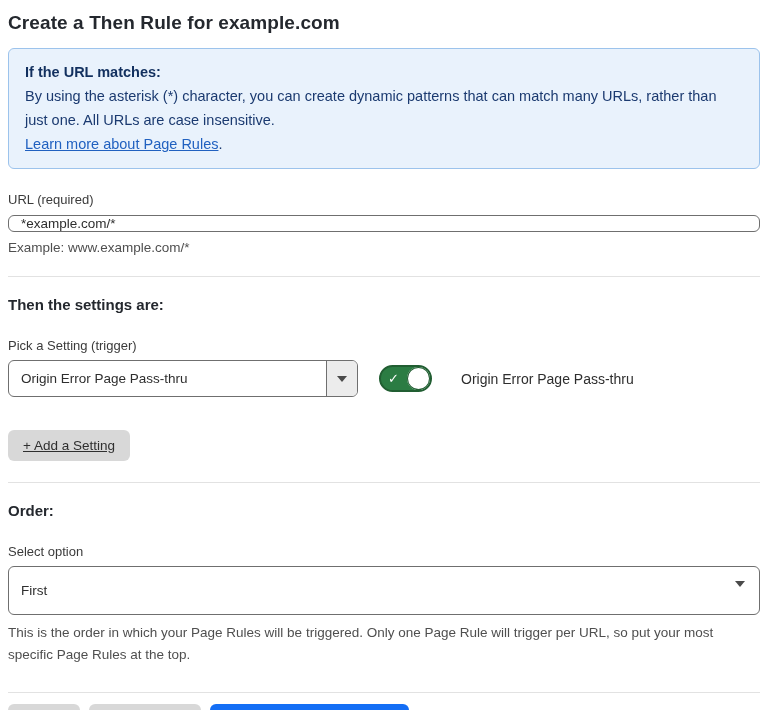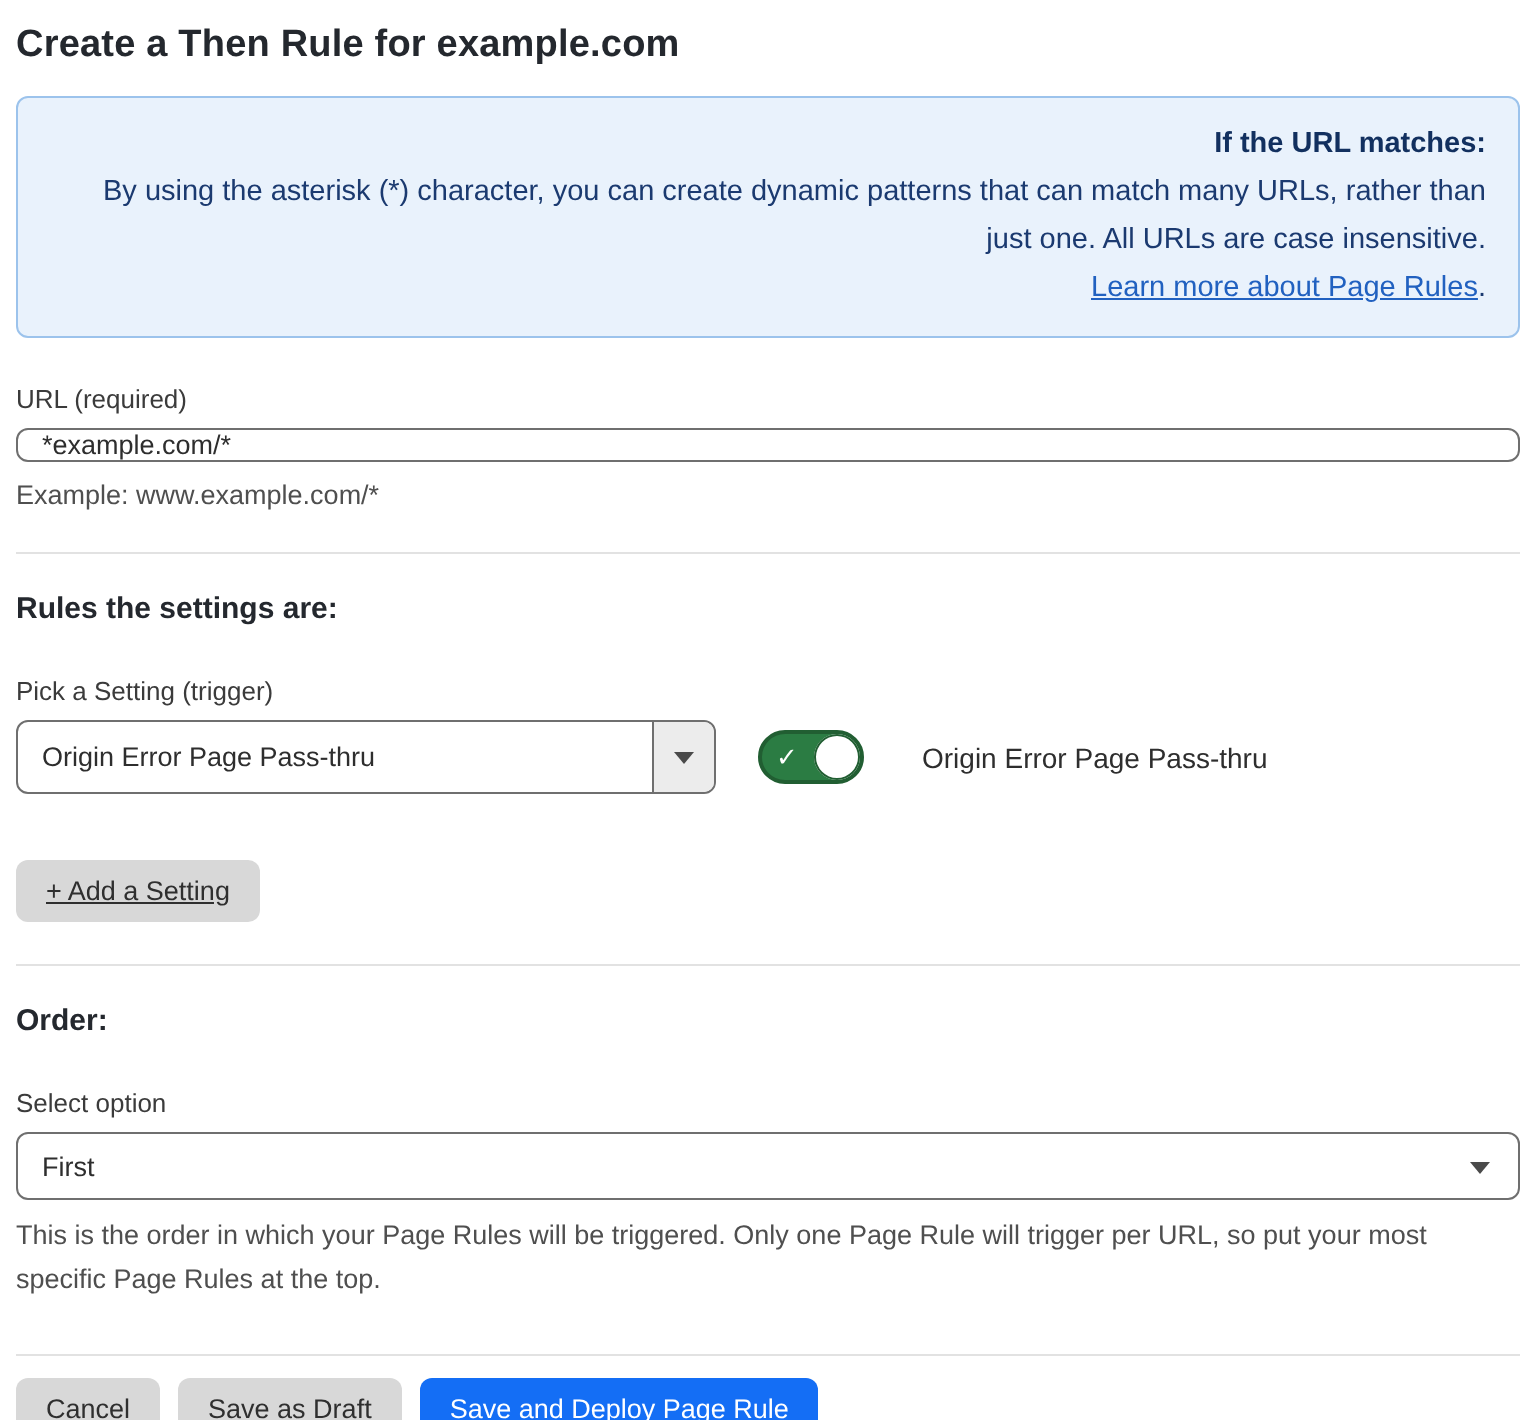--- a/index.html
+++ b/index.html
@@ -22,21 +22,20 @@
   
   .info-box {
     background: #e9f2fc;
     border: 1px solid #9cc3ec;
     border-radius: 6px;
     padding: 11px 16px 12px 16px;
     margin-bottom: 23px;
     color: #1b3a70;
     font-size: 14.5px;
     line-height: 24px;
-    text-align: right;
   }
   .info-heading { font-weight: bold; color: #12305f; }
   .info-body { color: #1b3a70; }
   .info-link-line a {
     color: #2161c0;
     text-decoration: underline;
     cursor: pointer;
   }
 
   
@@ -142,21 +141,21 @@
   }
   .btn-gray { background: #d8d8d8; color: #2f2f2f; }
   .btn-blue { background: #146ef5; color: #ffffff; }
 
   .add-setting-row { margin-top: 33px; }
 
   
   .select-full {
     position: relative;
     width: 100%;
-    height: 34px;
+    height: 49px;
     border: 1px solid #6f6f6f;
     border-radius: 6px;
     background: #fff;
     display: flex;
     align-items: center;
     padding: 16px 12px;
     font-size: 13.5px;
     color: #2e2e2e;
     cursor: pointer;
   }
@@ -185,21 +184,21 @@
     <div class="info-body">By using the asterisk (*) character, you can create dynamic patterns that can match many URLs, rather than just one. All URLs are case insensitive.</div>
     <div class="info-link-line"><a>Learn more about Page Rules</a><span>.</span></div>
   </div>
 
   <div class="field-label">URL (required)</div>
   <input class="text-input" type="text" value="*example.com/*" style="">
   <div class="helper-text">Example: www.example.com/*</div>
 
   <hr class="divider">
 
-  <div class="section-heading">Rules the settings are:</div>
+  <div class="section-heading">Then the settings are:</div>
 
   <div class="field-label">Pick a Setting (trigger)</div>
 
   <div class="picker-row">
     <div class="combobox">
       <div class="combobox-value">Origin Error Page Pass-thru</div>
       <div class="combobox-arrow">
         <span class="tri-down"></span>
       </div>
     </div>

